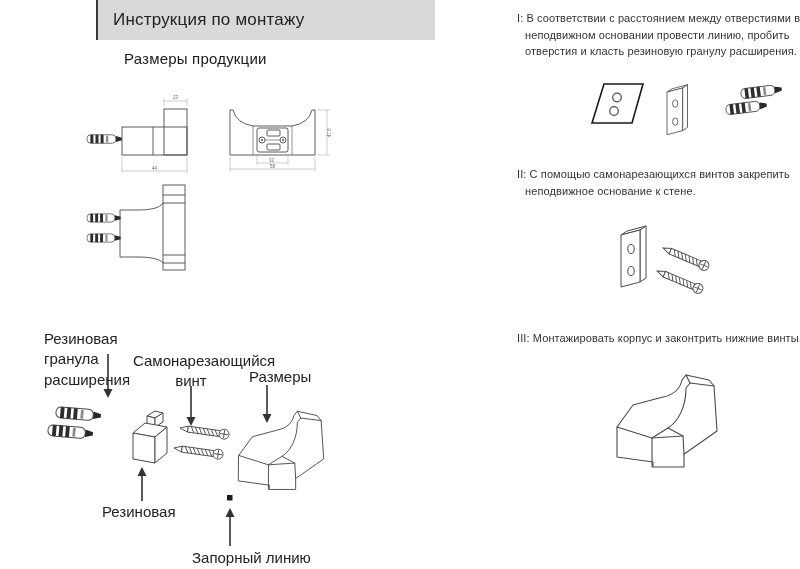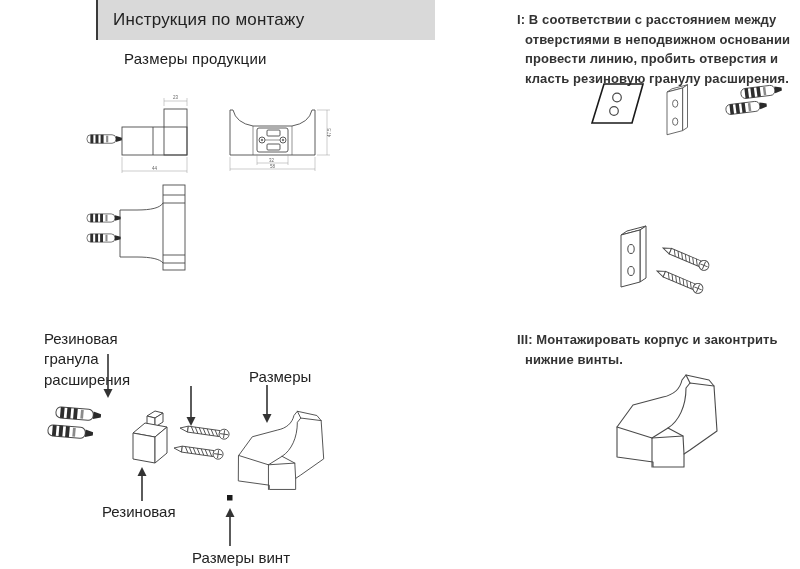--- a/index.html
+++ b/index.html
@@ -8,22 +8,22 @@
     font-family:"Liberation Sans",sans-serif;color:#1f1f1f;overflow:hidden;
   }
   .abs{position:absolute;}
   .title-box{
     left:96px;top:0;width:339px;height:40px;background:#d9d9d9;
     border-left:2px solid #3a3a3a;display:flex;align-items:center;
     padding-left:15px;box-sizing:border-box;font-size:17px;letter-spacing:.2px;color:#222;
   }
   .subtitle{left:124px;top:50px;font-size:15px;color:#1a1a1a;letter-spacing:.2px;}
   .step-text{
-    font-size:13px;line-height:1.5;color:#333;width:276px;
-    padding-left:8px;text-indent:-8px;letter-spacing:.1px;font-weight:bold;
+    font-size:11px;line-height:1.5;color:#333;width:276px;
+    padding-left:8px;text-indent:-8px;letter-spacing:.1px;
   }
   .part-label{font-size:15px;line-height:1.35;color:#222;}
   .center{text-align:center;}
   svg{display:block;}
   .dimtxt{font-size:4.5px;fill:#666;font-family:"Liberation Sans",sans-serif;}
 </style>
 </head>
 <body>
 
 <div class="sheet">
@@ -138,20 +138,21 @@
     <use href="#dowel" transform="translate(14,40) scale(0.82)"></use>
     <use href="#dowel" transform="translate(14,60) scale(0.82)"></use>
   </svg>
 
   <div class="abs part-label" style="left:44px;top:329px;width:112px">Резиновая гранула расширения</div>
   <svg class="abs" style="left:100px;top:354px" width="16" height="44">
     <line x1="8" y1="0" x2="8" y2="35" stroke="#333" stroke-width="1.6"></line>
     <polygon points="3.5,35 12.5,35 8,44" fill="#333"></polygon>
   </svg>
 
+  <div class="abs part-label center" style="left:133px;top:351px;width:116px">Самонарезающийся винт</div>
   <svg class="abs" style="left:183px;top:386px" width="16" height="40">
     <line x1="8" y1="0" x2="8" y2="31" stroke="#333" stroke-width="1.6"></line>
     <polygon points="3.5,31 12.5,31 8,40" fill="#333"></polygon>
   </svg>
 
   <div class="abs part-label" style="left:249px;top:367px">Размеры</div>
   <svg class="abs" style="left:259px;top:385px" width="16" height="38">
     <line x1="8" y1="0" x2="8" y2="29" stroke="#333" stroke-width="1.6"></line>
     <polygon points="3.5,29 12.5,29 8,38" fill="#333"></polygon>
   </svg>
@@ -176,37 +177,38 @@
   <svg class="abs" style="left:134px;top:467px" width="16" height="34">
     <polygon points="3.5,9 12.5,9 8,0" fill="#333"></polygon>
     <line x1="8" y1="9" x2="8" y2="34" stroke="#333" stroke-width="1.6"></line>
   </svg>
   <div class="abs part-label" style="left:102px;top:502px">Резиновая</div>
 
   <svg class="abs" style="left:222px;top:508px" width="16" height="38">
     <polygon points="3.5,9 12.5,9 8,0" fill="#333"></polygon>
     <line x1="8" y1="9" x2="8" y2="38" stroke="#333" stroke-width="1.6"></line>
   </svg>
-  <div class="abs part-label" style="left:192px;top:548px">Размеры винт</div>
+  <div class="abs part-label" style="left:192px;top:548px">Запорный линию</div>
 
   <div class="abs step-text" style="left:517px;top:10px">I: В соответствии с расстоянием между отверстиями в неподвижном основании провести линию, пробить отверстия и класть резиновую гранулу расширения.</div>
 
   <svg class="abs" style="left:555px;top:78px" width="235" height="85" viewBox="0 0 235 85">
     <g fill="none" stroke="#1a1a1a" stroke-width="1.6">
       <path d="M37,45 L49,6 L88,6 L77,45 Z"></path>
     </g>
     <g fill="none" stroke="#4a4a4a" stroke-width="1.2">
       <circle cx="62" cy="19.5" r="4.3"></circle>
       <circle cx="59" cy="33" r="4.3"></circle>
     </g>
     <use href="#wallplate" transform="translate(112,10) scale(0.82)"></use>
     <use href="#dowel" transform="translate(186,16) rotate(-7)"></use>
     <use href="#dowel" transform="translate(171,32) rotate(-7)"></use>
   </svg>
 
+  <div class="abs step-text" style="left:517px;top:166px">II: С помощью самонарезающихся винтов закрепить неподвижное основание к стене.</div>
 
   <svg class="abs" style="left:580px;top:208px" width="190" height="115" viewBox="0 0 190 115">
     <use href="#wallplate" transform="translate(41,22)"></use>
     <use href="#tscrew" transform="translate(83,40) rotate(23)"></use>
     <use href="#tscrew" transform="translate(77,63) rotate(23)"></use>
   </svg>
 
   <div class="abs step-text" style="left:517px;top:330px;width:280px">III: Монтажировать корпус и законтрить нижние винты.</div>
 
   <svg class="abs" style="left:593px;top:348px" width="165" height="135" viewBox="0 0 165 135">

